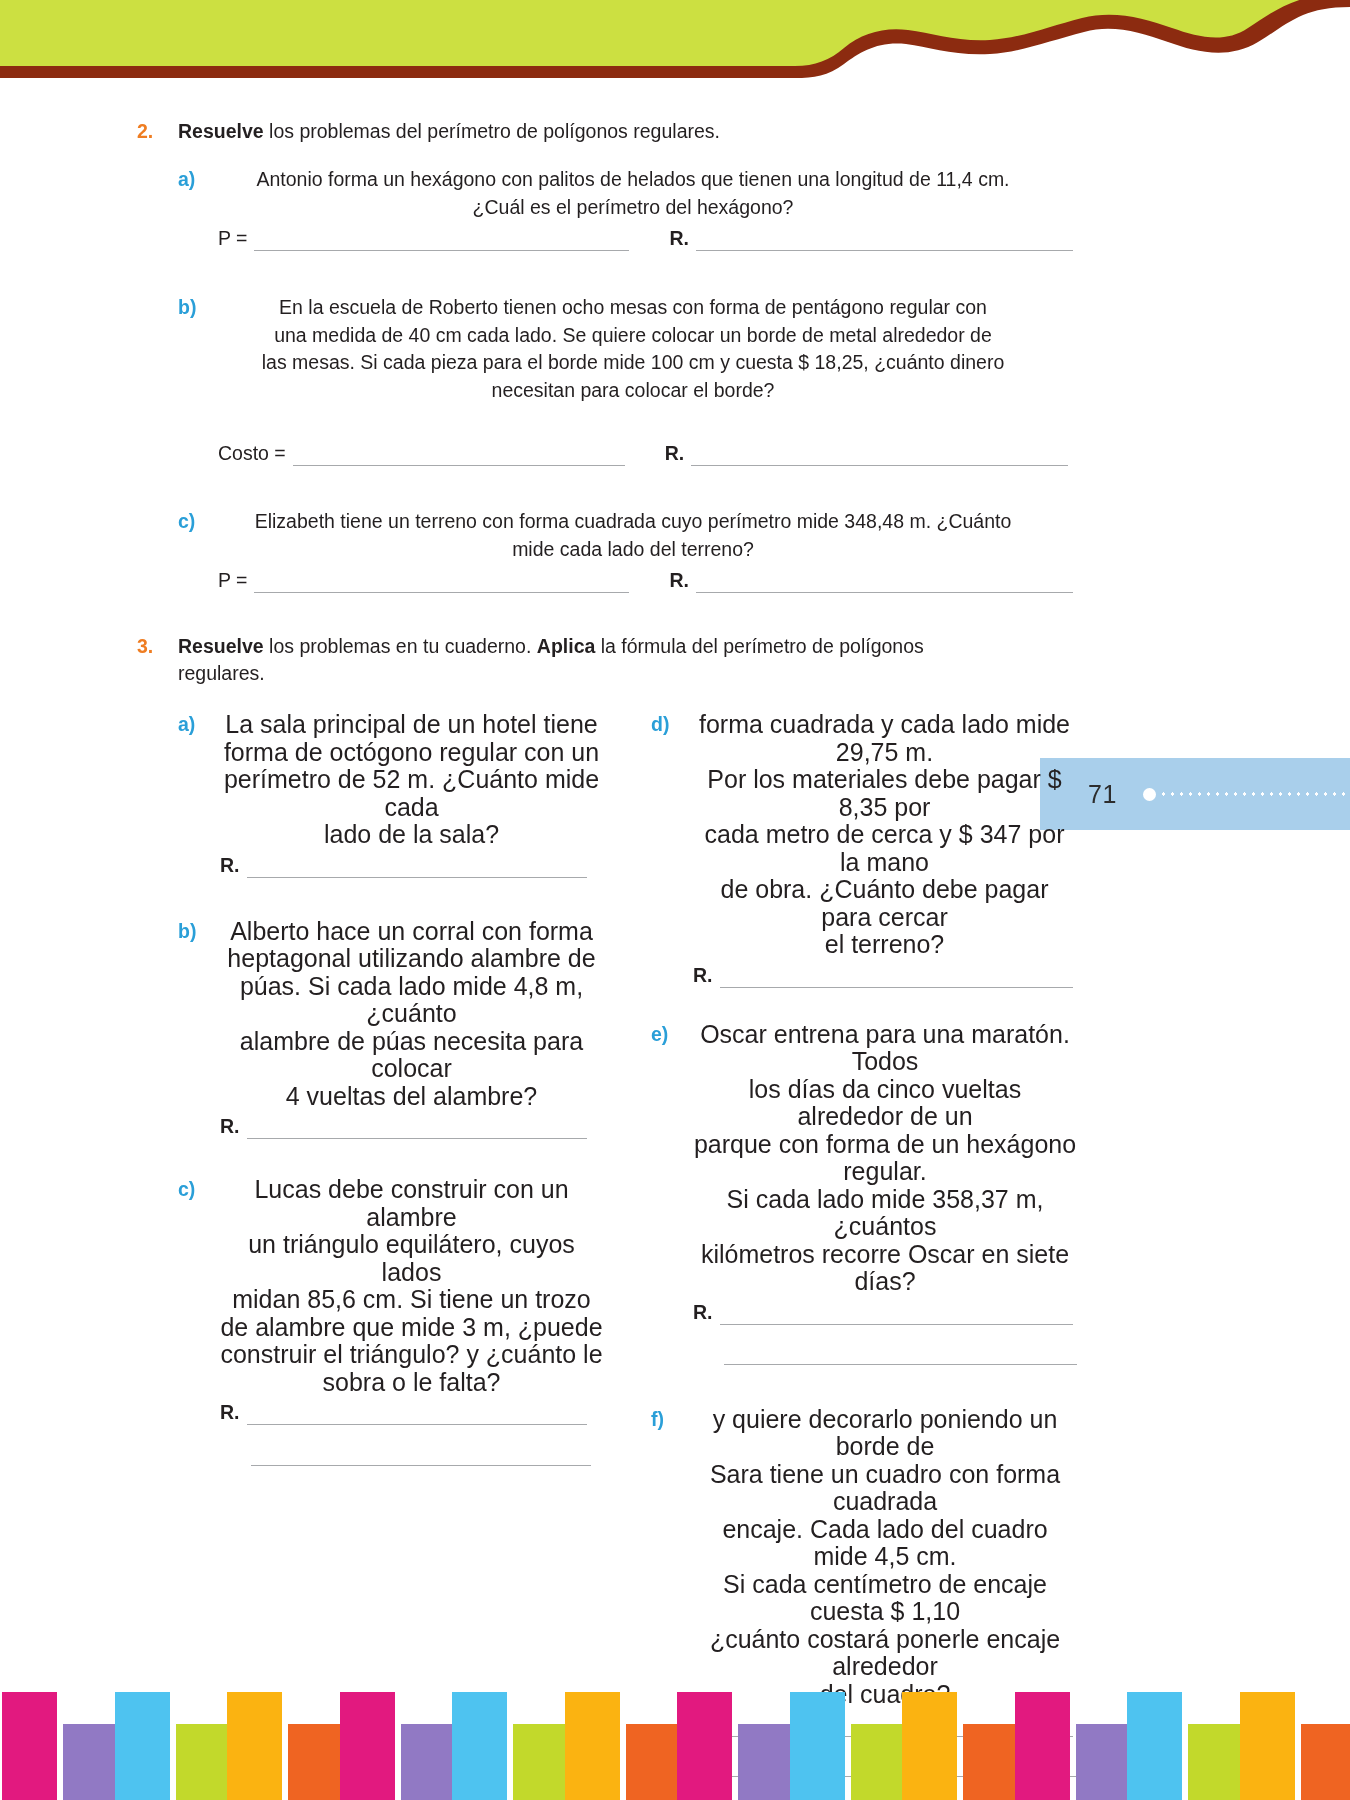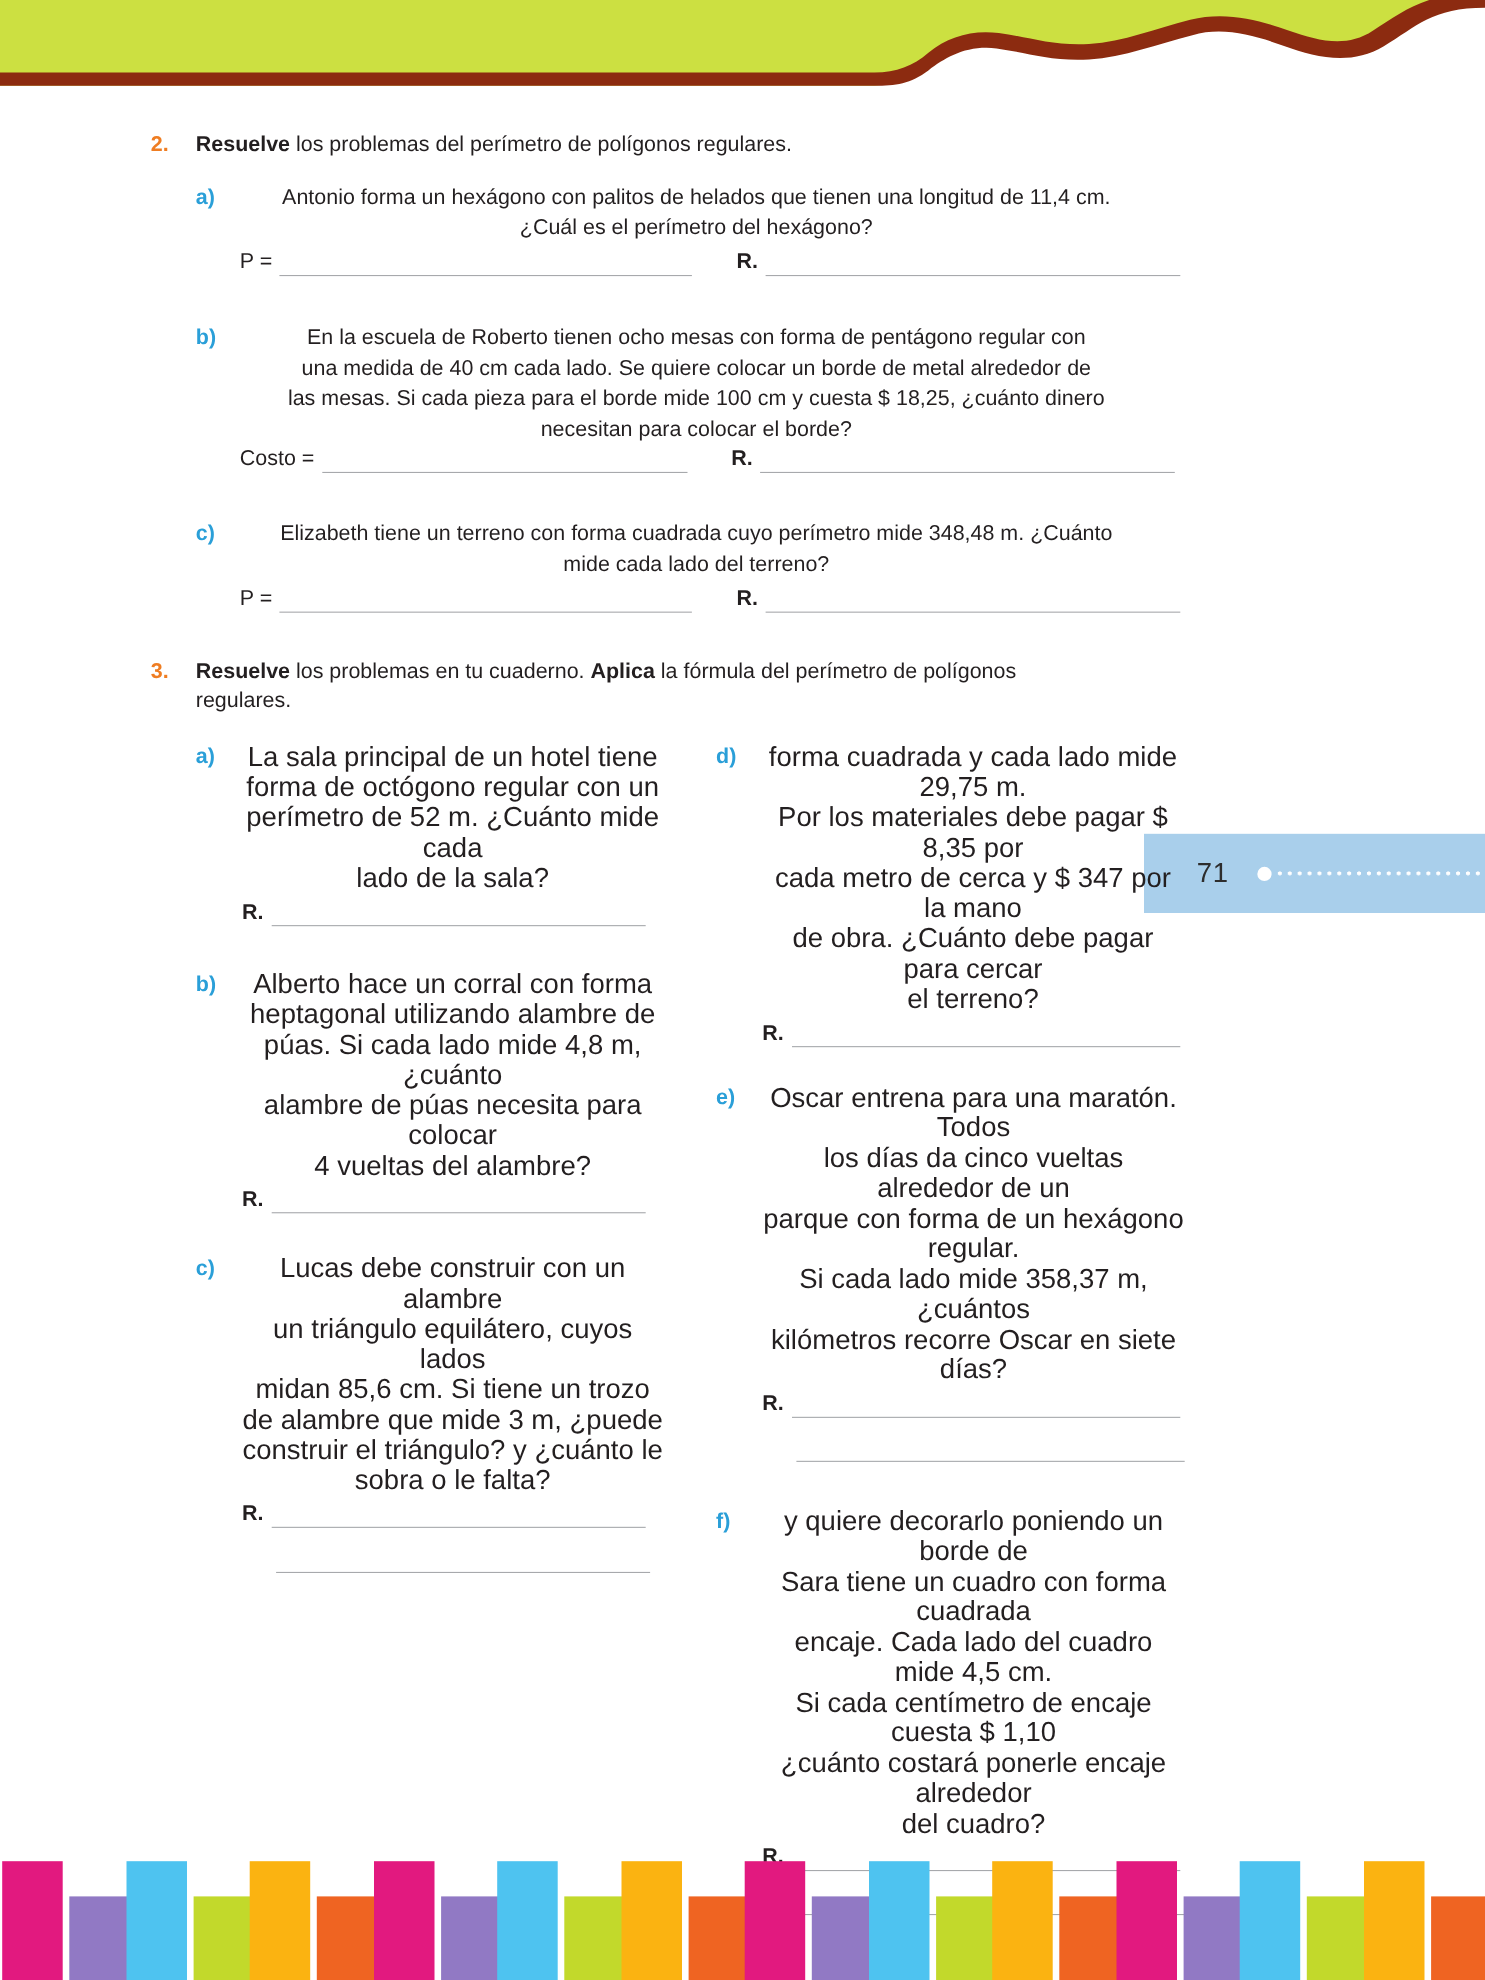--- a/index.html
+++ b/index.html
@@ -147,21 +147,21 @@
       </div>
     </div>
 
     <div class="item" style="margin-top:43px;">
       <span class="item-let" style="color: rgb(42, 159, 216);">b)</span>
       <div class="item-body">
         <div class="item-p">En la escuela de Roberto tienen ocho mesas con forma de pentágono regular con</div>
         <div class="item-p">una medida de 40 cm cada lado. Se quiere colocar un borde de metal alrededor de</div>
         <div class="item-p">las mesas. Si cada pieza para el borde mide 100 cm y cuesta $ 18,25, ¿cuánto dinero</div>
         <div class="item-p">necesitan para colocar el borde?</div>
-        <div class="ansrow" style="">
+        <div class="ansrow" style="margin-top:36px;">
           <span class="lbl">Costo =</span>
           <span class="rule" style="width: 332px; border-bottom-color: rgb(167, 169, 172);"></span>
           <span class="lbl bold" style="padding-left:40px;">R.</span>
           <span class="rule" style="width: 377px; border-bottom-color: rgb(167, 169, 172);"></span>
         </div>
       </div>
     </div>
 
     <div class="item" style="margin-top:42px;">
       <span class="item-let" style="color: rgb(42, 159, 216);">c)</span>

